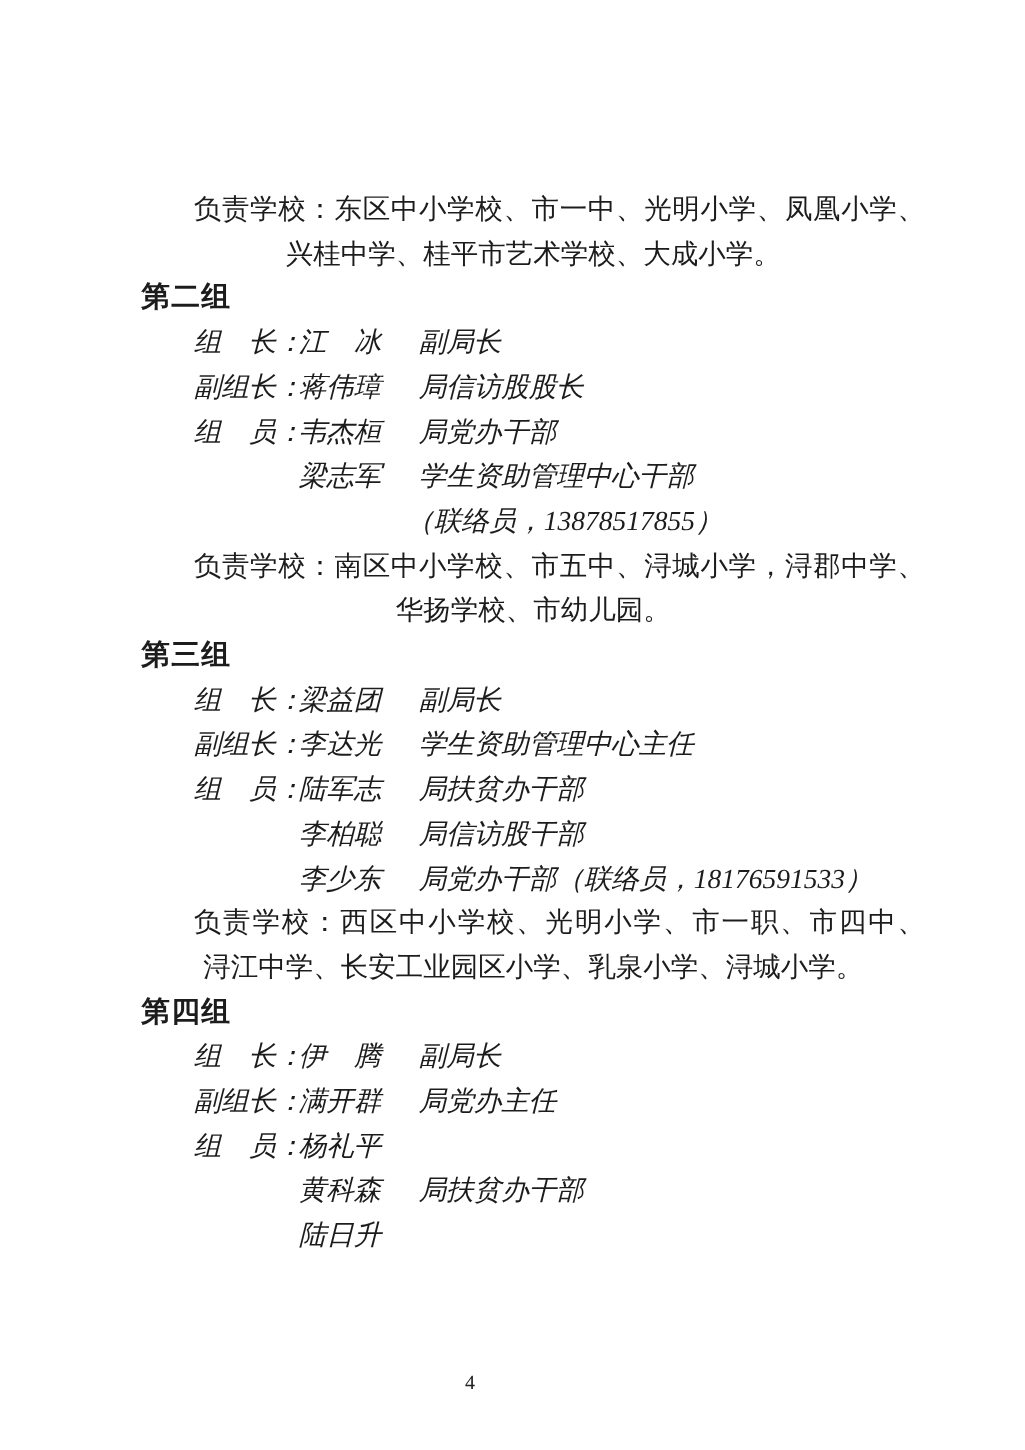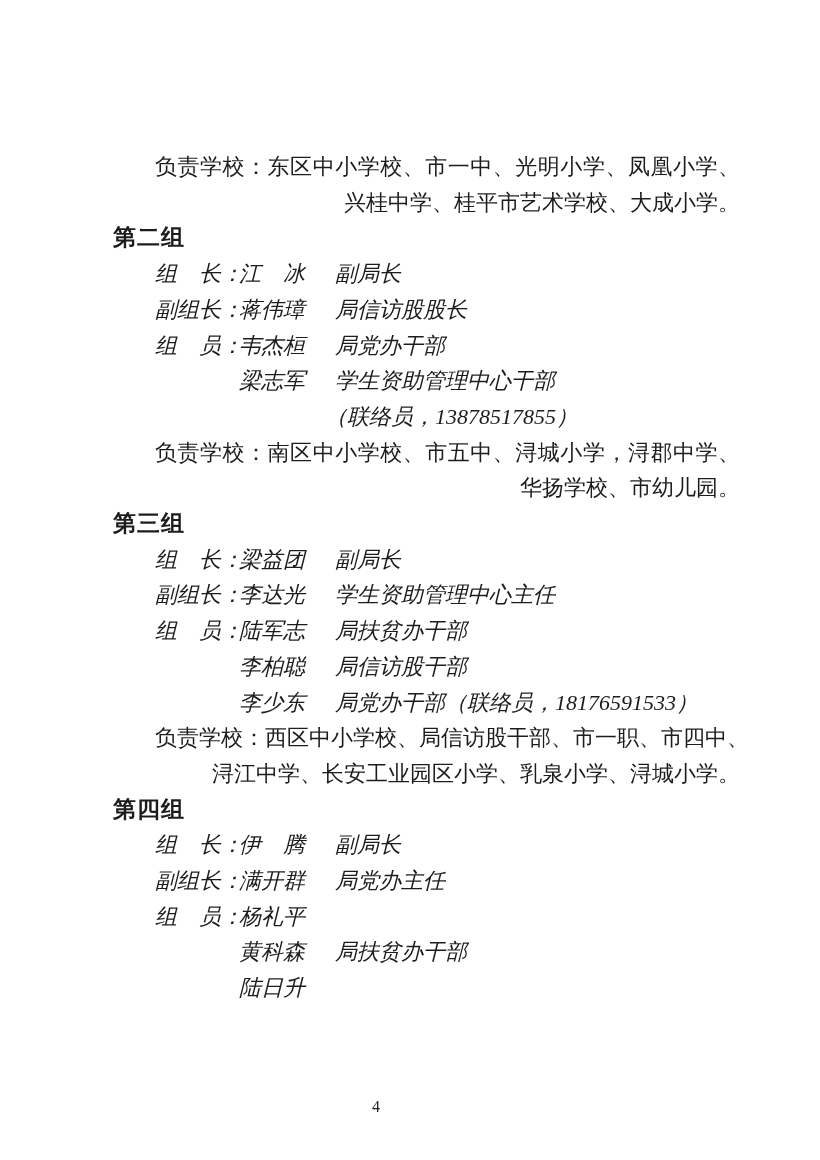--- a/index.html
+++ b/index.html
@@ -19,21 +19,21 @@
     width: 627px;
     font-size: 22px;
     line-height: 35.7px;
   }
   .schools-line1 {
     text-indent: 42px;
     text-align: justify;
     text-align-last: justify;
     white-space: nowrap;
   }
-  .schools-line2 { text-align: right; }
+  .schools-line2 { text-align: center; }
   .group-title {
     text-align: left;
     font-weight: 700;
     font-size: 23px;
     letter-spacing: 1px;
     line-height: 35.7px;
   }
   .p-row { display: flex; padding-left: 42px; line-height: 35.7px; font-style: italic; }
   .p-row .label { width: 84px; white-space: pre; flex: none; }
   .p-row .name  { width: 96px; white-space: pre; flex: none; }
@@ -107,21 +107,21 @@
     <div class="p-row">
       <span class="label"></span>
       <span class="name">李柏聪</span>
       <span class="position">局信访股干部</span>
     </div>
     <div class="p-row">
       <span class="label"></span>
       <span class="name">李少东</span>
       <span class="position">局党办干部（联络员，18176591533）</span>
     </div>
-    <div class="schools-line1">负责学校：西区中小学校、局信访股干部、市一职、市四中、</div>
+    <div class="schools-line1">负责学校：西区中小学校、光明小学、市一职、市四中、</div>
     <div class="schools-line2">浔江中学、长安工业园区小学、乳泉小学、浔城小学。</div>
 
     <div class="group-title">第四组</div>
     <div class="p-row">
       <span class="label">组　长：</span>
       <span class="name">伊　腾</span>
       <span class="position">副局长</span>
     </div>
     <div class="p-row">
       <span class="label">副组长：</span>

